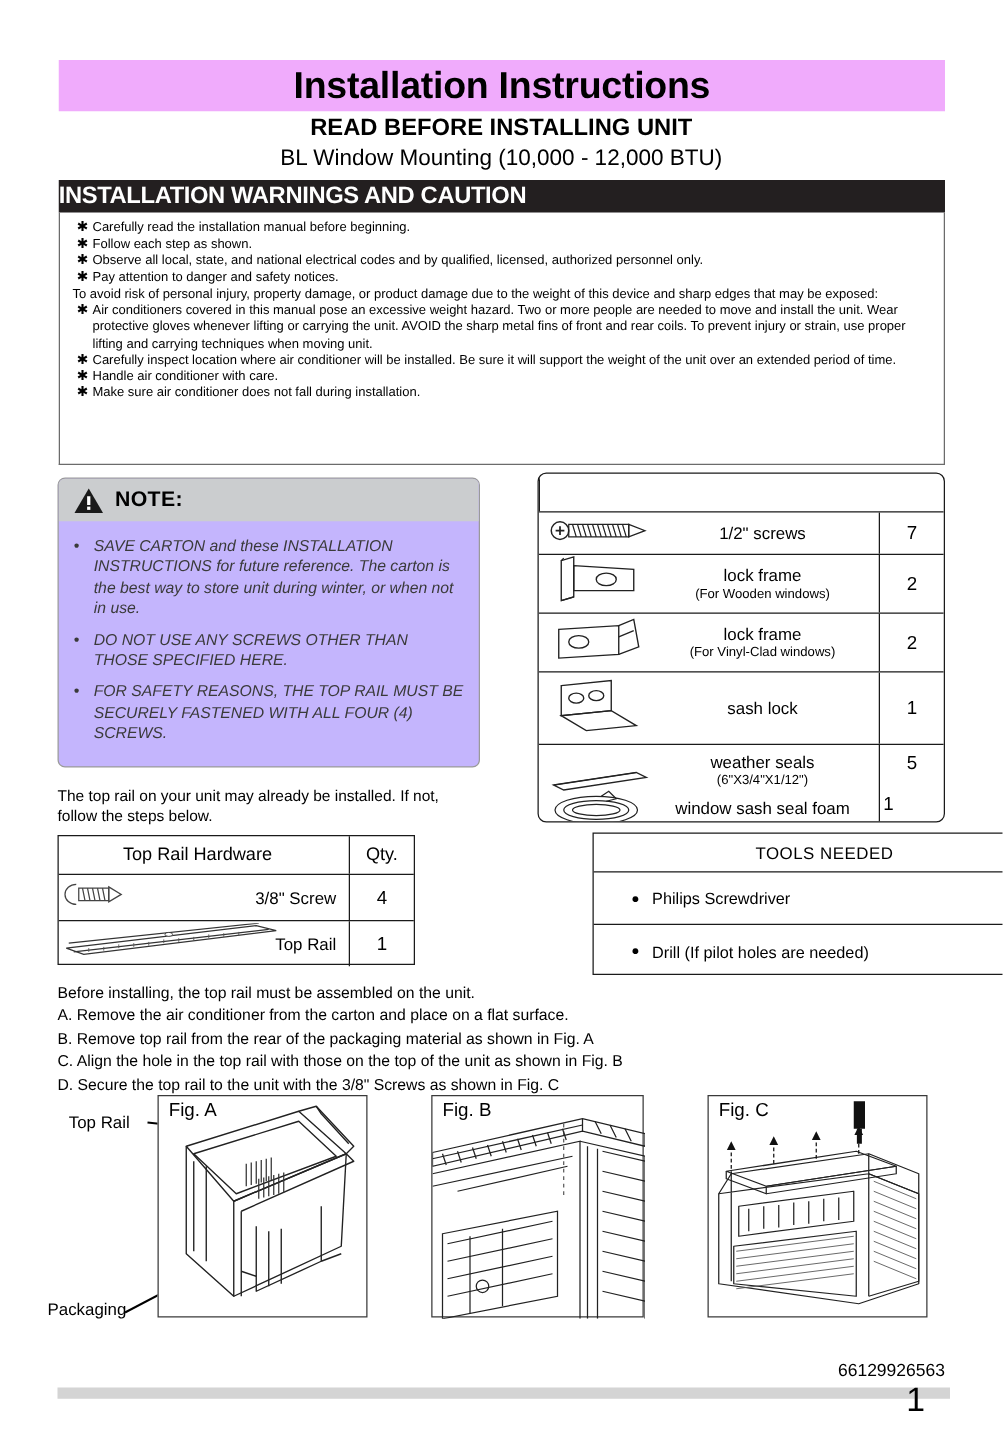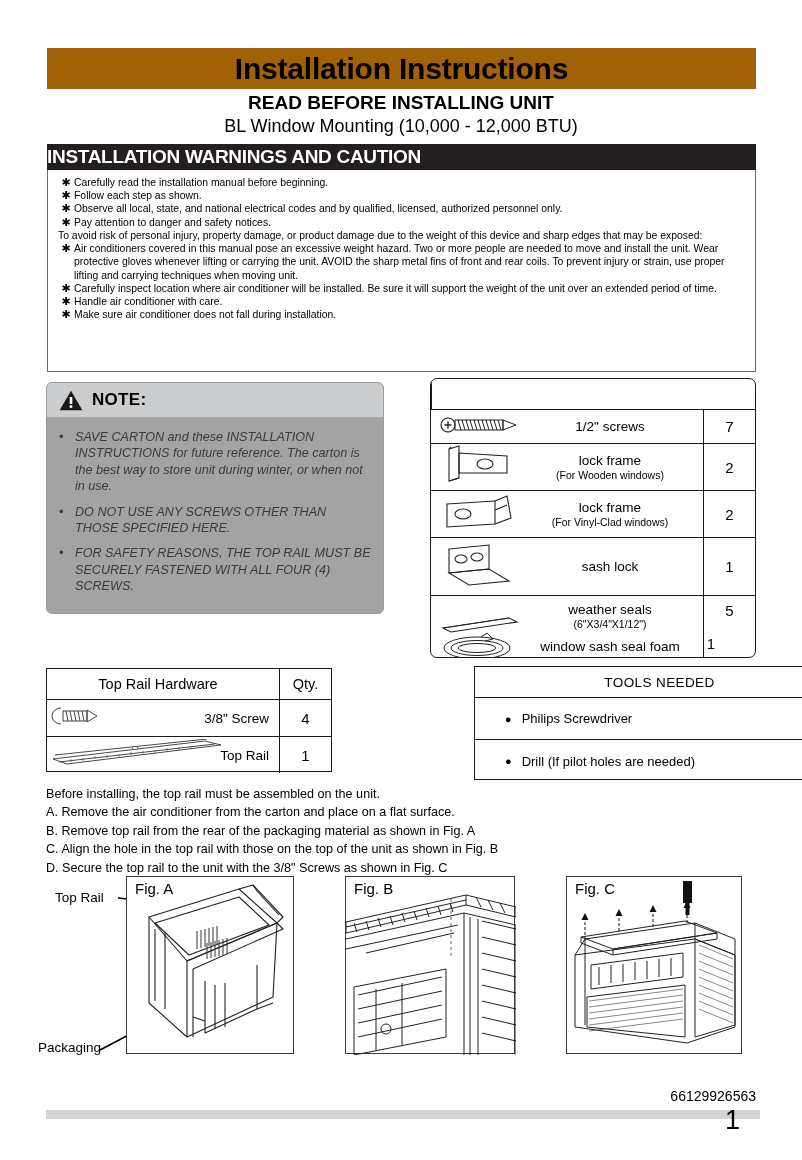--- a/index.html
+++ b/index.html
@@ -10,21 +10,21 @@
     font-family: "Liberation Sans", sans-serif;
     color: #000;
     position: relative;
     overflow: hidden;
   }
   .page { position: absolute; inset: 0; }
 
   
   .title-bar {
     position: absolute; left: 47px; top: 48px; width: 709px; height: 41px;
-    background: #a16207;
+    background: #f0abfc;
     display: flex; align-items: center; justify-content: center;
   }
   .title-bar .t {
     font-size: 30px; font-weight: bold; letter-spacing: -0.2px;
   }
   .subtitle1 {
     position: absolute; left: 0; top: 92px; width: 802px;
     text-align: center; font-size: 19px; font-weight: bold;
   }
   .subtitle2 {
@@ -53,21 +53,21 @@
     width: 16px; flex: 0 0 16px; text-align: center;
     font-size: 11px; line-height: 13.2px;
   }
   .wline .txt { flex: 1; }
   .wpara { font-size: 10.4px; line-height: 13.3px; }
 
   
   .note-box {
     position: absolute; left: 46px; top: 382px; width: 338px; height: 232px;
     border: 1px solid #9a9a9a; border-radius: 6px;
-    background: #a3a3a3; overflow: hidden;
+    background: #c4b5fd; overflow: hidden;
   }
   .note-head {
     height: 34px; background: #cbcdcf;
     display: flex; align-items: center; padding-left: 12px; gap: 9px;
   }
   .tri-icon { position: relative; width: 24px; height: 21px; }
   .tri-icon svg { display: block; }
   .note-head .lbl { font-size: 17px; font-weight: bold; letter-spacing: 0.3px; }
   .note-body { padding: 12px 10px 0 12px; }
   .note-item {
@@ -330,20 +330,21 @@
           <div class="l1">weather seals</div>
           <div class="l2">(6"X3/4"X1/12")</div>
           <div class="l1" style="margin-top:8px">window sash seal foam</div>
         </div>
       </div>
       <div class="c-qty" style="align-items:flex-start;padding-top:6px">5</div>
       <span style="position:absolute;right:40px;bottom:8px;font-size:15px">1</span>
     </div>
   </div>
 
+  <div class="rail-note">The top rail on your unit may already be installed. If not, follow the steps below.</div>
 
   <div class="tbl" id="rail-table">
     <div class="row">
       <div class="c-main hdr" style="justify-content:center">Top Rail Hardware</div>
       <div class="c-qty hdr" style="font-size:14.5px">Qty.</div>
     </div>
     <div class="row" style="height:37px">
       <div class="c-main">
         <span class="rail-art">
           <svg width="60" height="20" viewBox="0 0 60 20">

